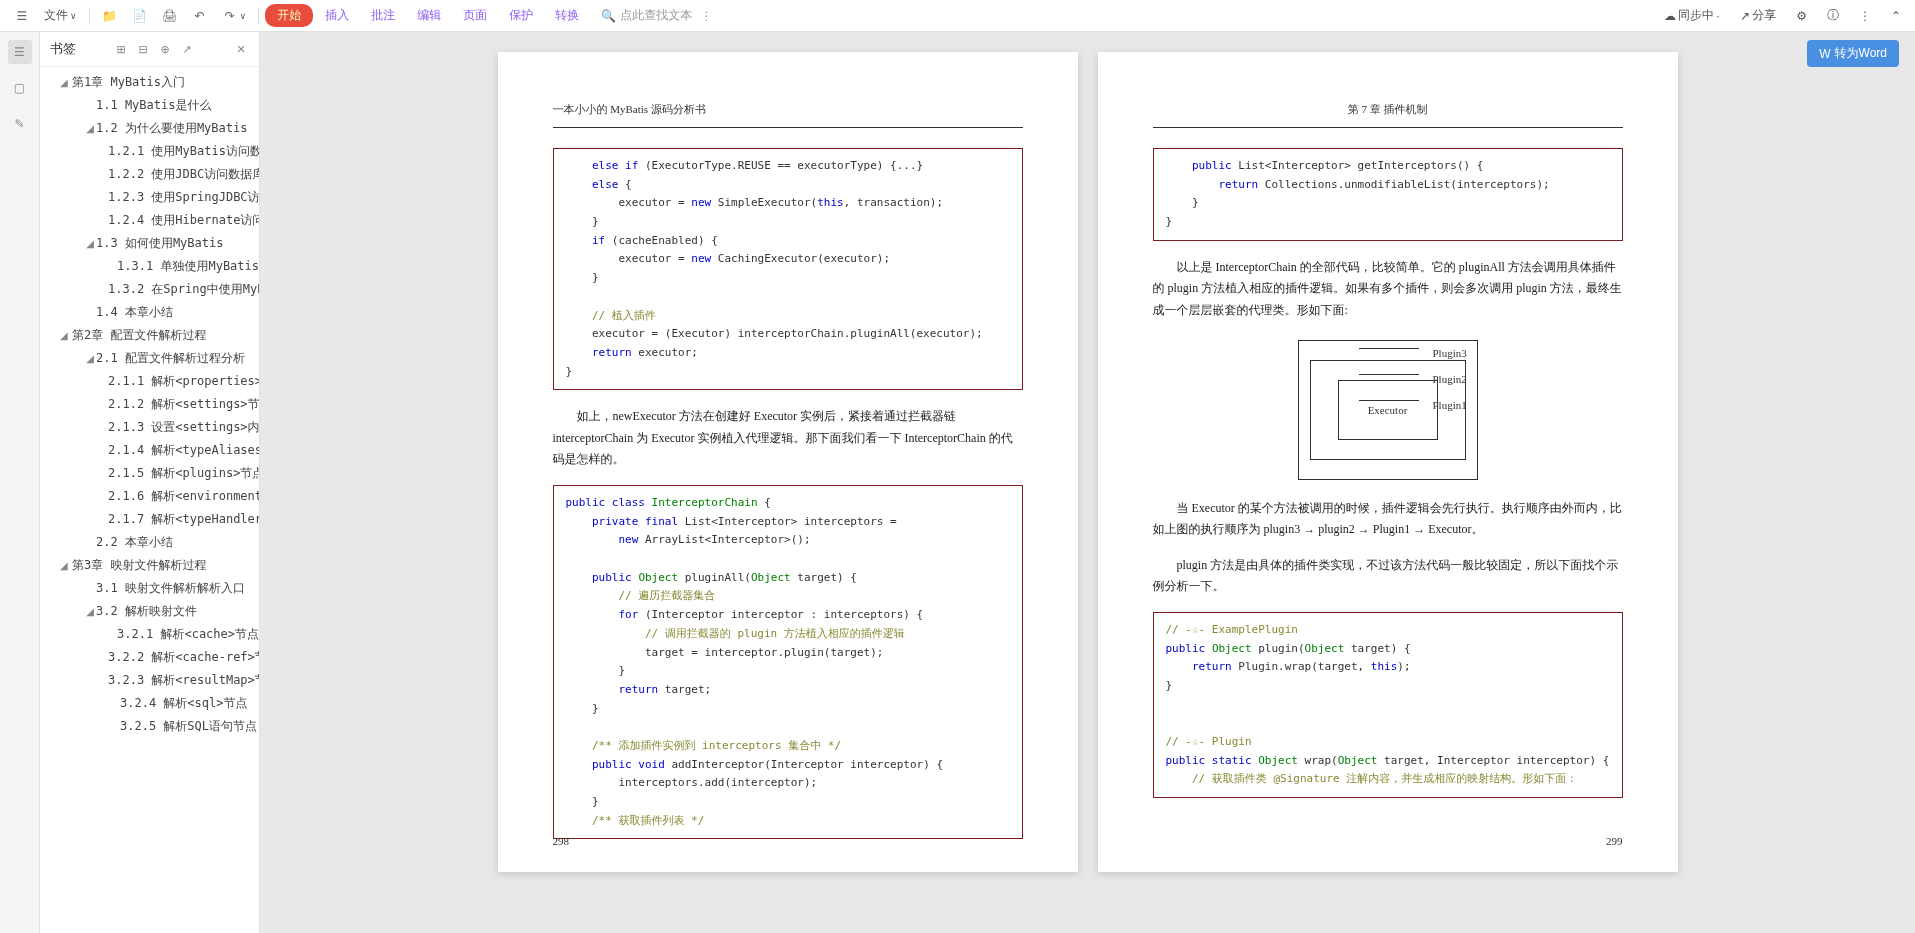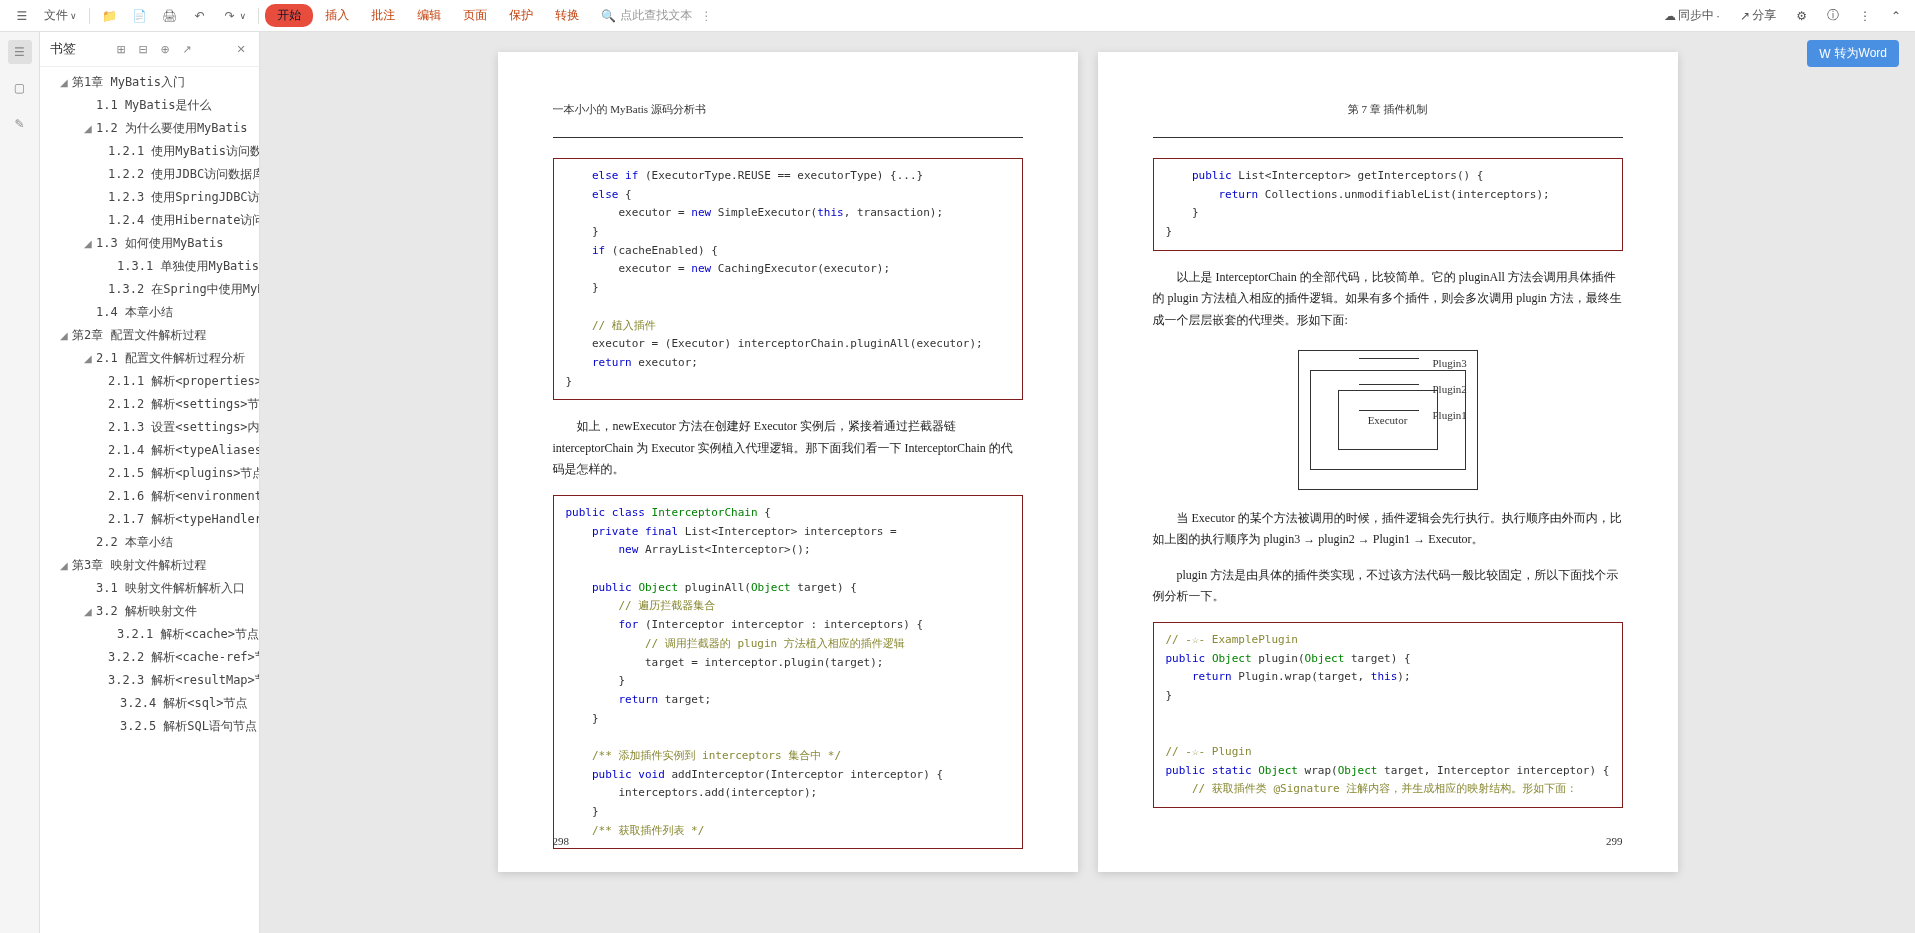--- a/index.html
+++ b/index.html
@@ -3,43 +3,43 @@
 <meta charset="utf-8">
 <style>
 * { margin: 0; padding: 0; box-sizing: border-box; }
 body { font-family: "Microsoft YaHei", Arial, sans-serif; font-size: 12px; background: #f5f5f5; color: #333; overflow: hidden; }
 .toolbar { background: #fff; height: 32px; display: flex; align-items: center; padding: 0 8px; border-bottom: 1px solid #e0e0e0; }
 .toolbar-left { display: flex; align-items: center; gap: 2px; flex: 1; }
 .toolbar-right { display: flex; align-items: center; gap: 8px; }
 .tb-btn { padding: 4px 6px; cursor: pointer; color: #555; font-size: 12px; display: inline-flex; align-items: center; gap: 2px; }
 .tb-icon { width: 16px; height: 16px; display: inline-flex; align-items: center; justify-content: center; color: #666; }
 .tb-sep { width: 1px; height: 16px; background: #ddd; margin: 0 4px; }
-.tab-start { background: #e74c3c; color: #0f172a; padding: 3px 12px; border-radius: 10px; font-size: 12px; }
-.tab-item { padding: 4px 10px; color: #c2410c; cursor: pointer; font-size: 12px; }
+.tab-start { background: #e74c3c; color: #fef9c3; padding: 3px 12px; border-radius: 10px; font-size: 12px; }
+.tab-item { padding: 4px 10px; color: #8b5cf6; cursor: pointer; font-size: 12px; }
 .search-box { display: flex; align-items: center; gap: 4px; color: #999; font-size: 12px; margin-left: 10px; }
 .main { display: flex; height: calc(100vh - 32px); }
 .side-icons { width: 40px; background: #f5f5f5; border-right: 1px solid #e0e0e0; display: flex; flex-direction: column; align-items: center; padding-top: 8px; gap: 12px; }
 .side-icon { width: 24px; height: 24px; display: flex; align-items: center; justify-content: center; color: #888; cursor: pointer; }
 .side-icon.active { background: #e0e0e0; border-radius: 3px; }
 .bookmarks { width: 220px; background: #fff; border-right: 1px solid #e0e0e0; display: flex; flex-direction: column; }
 .bm-header { display: flex; align-items: center; padding: 8px 10px; border-bottom: 1px solid #eee; gap: 26px; }
 .bm-title { font-size: 13px; color: #333; }
 .bm-tools { display: flex; gap: 6px; margin-left: auto; }
 .bm-tool { width: 16px; height: 16px; display: flex; align-items: center; justify-content: center; color: #888; cursor: pointer; font-size: 11px; }
 .bm-tree { flex: 1; overflow-y: auto; padding: 4px 0; font-size: 12px; }
 .bm-tree::-webkit-scrollbar { width: 6px; }
 .bm-tree::-webkit-scrollbar-thumb { background: #ccc; border-radius: 3px; }
 .tree-item { padding: 3px 0 3px 8px; cursor: pointer; white-space: nowrap; overflow: hidden; text-overflow: ellipsis; color: #444; display: flex; align-items: center; }
 .tree-toggle { width: 12px; display: inline-block; color: #888; font-size: 10px; }
 .tree-label { font-family: "SimSun", monospace; }
-.pad1 { padding-left: 20px; } .pad2 { padding-left: 44px; } .pad3 { padding-left: 68px; }
+.pad1 { padding-left: 20px; } .pad2 { padding-left: 44px; text-align: center; } .pad3 { padding-left: 68px; }
 .doc-area { flex: 1; background: #e8e8e8; overflow: auto; display: flex; justify-content: center; padding: 20px 0; position: relative; }
 .spread { display: flex; gap: 20px; }
 .page { width: 580px; height: 820px; background: #fff; box-shadow: 0 2px 8px rgba(0,0,0,0.15); padding: 50px 55px 30px; position: relative; font-family: "SimSun", serif; }
-.page-header { display: flex; justify-content: space-between; font-size: 11px; color: #333; border-bottom: 1px solid #333; padding-bottom: 20px; margin-bottom: 20px; }
+.page-header { display: flex; justify-content: space-between; font-size: 11px; color: #333; border-bottom: 1px solid #333; padding-bottom: 10px; margin-bottom: 20px; }
 .page-header.right { justify-content: center; }
 .code-block { border: 1px solid #7f1d1d; padding: 8px 12px; font-family: Consolas, monospace; font-size: 11px; line-height: 1.7; margin-bottom: 16px; white-space: pre; color: #333; overflow: hidden; }
 .body-text { font-size: 12px; line-height: 1.8; text-indent: 2em; margin-bottom: 14px; color: #222; }
 .page-num { position: absolute; bottom: 25px; font-size: 11px; color: #333; }
 .page-num.left { left: 55px; } .page-num.right { right: 55px; }
 .kw-blue { color: #0000cc; } .kw-green { color: #008000; } .kw-comment { color: #888833; }
 .diagram { display: flex; justify-content: center; align-items: center; margin: 18px 0; position: relative; }
 .nest-box { border: 1px solid #333; display: flex; align-items: center; justify-content: center; }
 .nb1 { width: 180px; height: 140px; position: relative; }
 .nb2 { width: 156px; height: 100px; }

